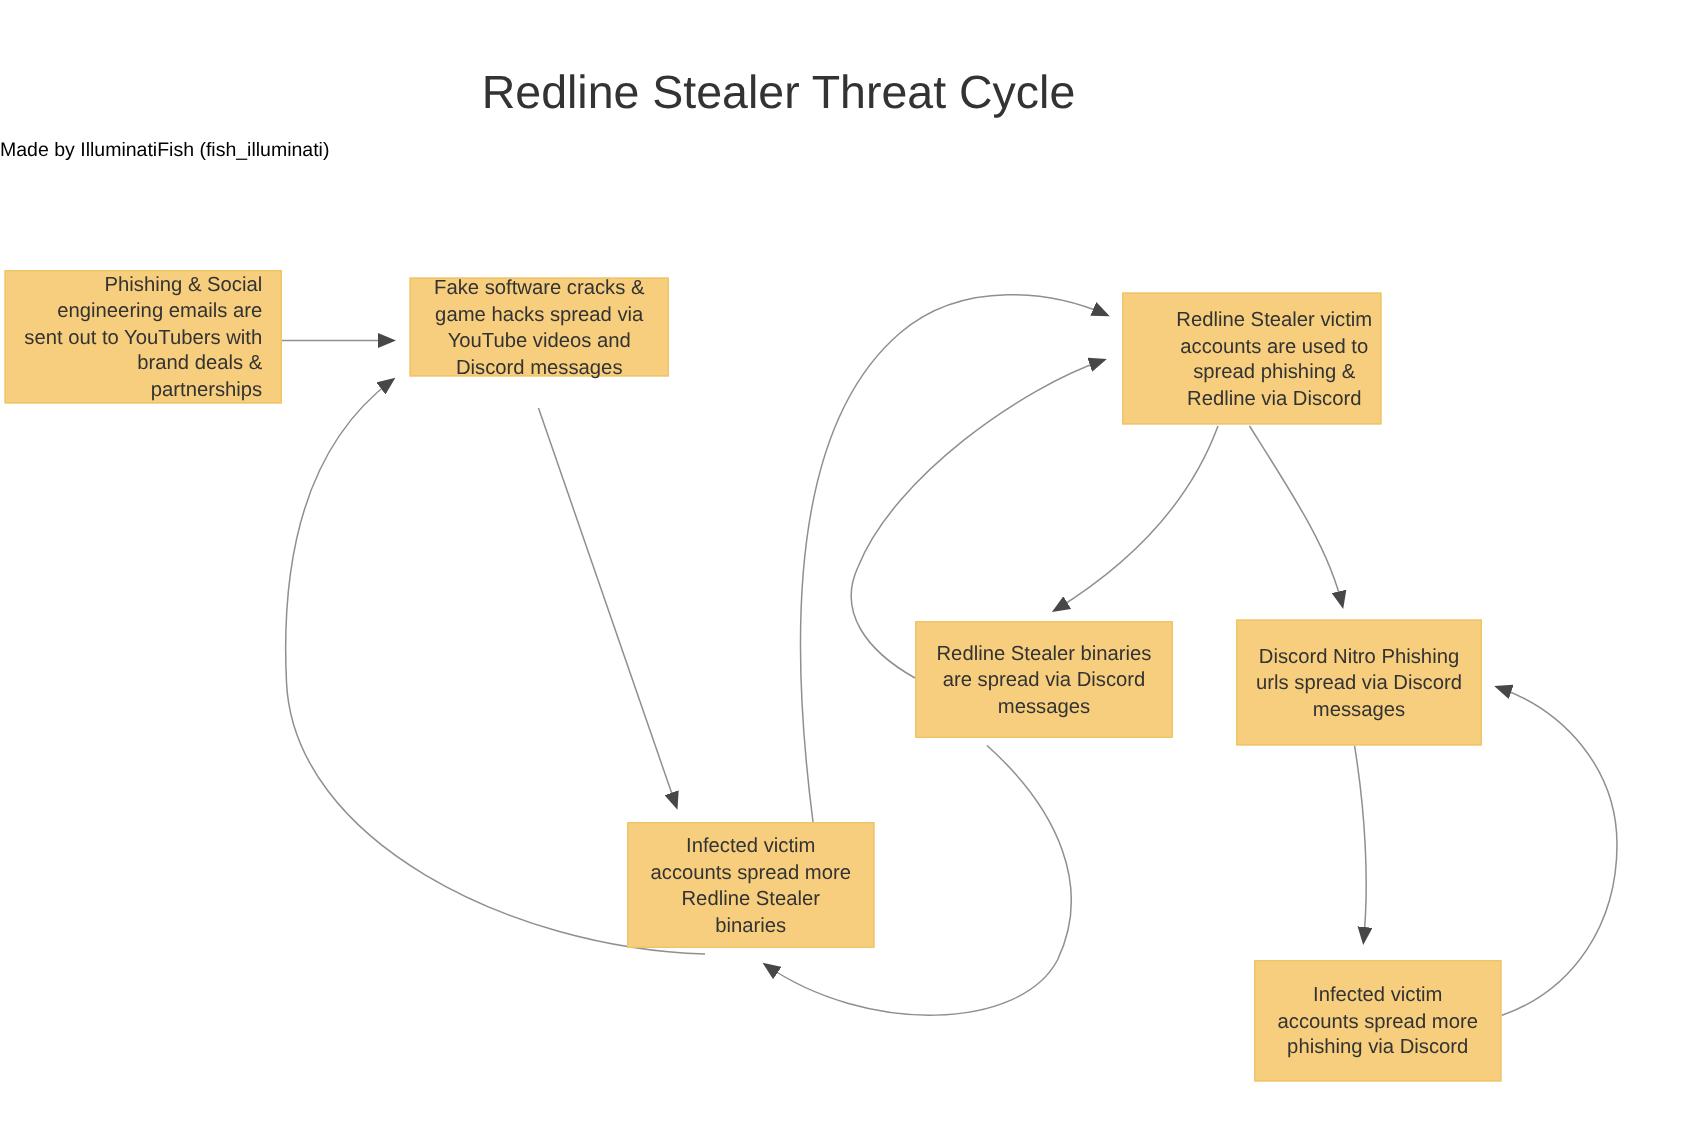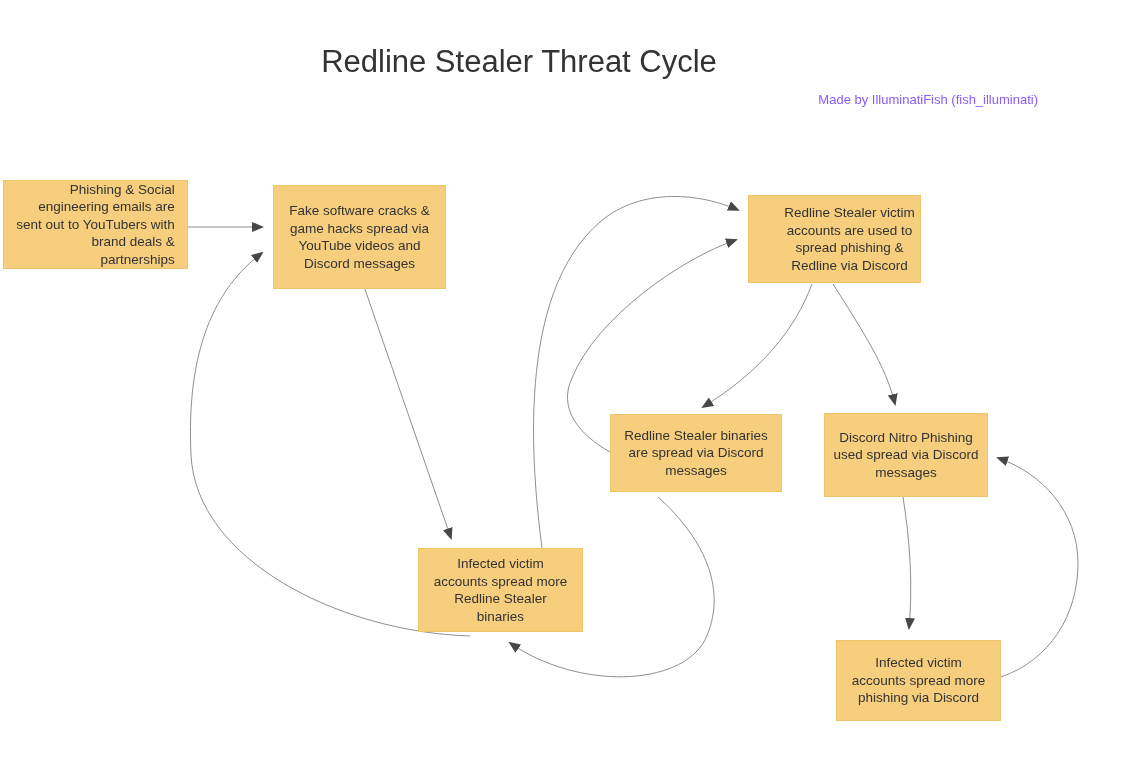--- a/index.html
+++ b/index.html
@@ -24,23 +24,23 @@
     text-align: center;
     font-size: 31px;
     color: #333333;
     letter-spacing: 0px;
   }
   #subtitle {
     position: absolute;
     left: 0;
     top: 92px;
     width: 1038px;
-    text-align: right;
+    text-align: left;
     font-size: 13px;
-    color: #8b5cf6;
+    color: #000000;
   }
   #edges {
     position: absolute;
     left: 0;
     top: 0;
     width: 1124px;
     height: 758px;
   }
   #edges path.link {
     fill: none;
@@ -56,21 +56,21 @@
     align-items: center;
     justify-content: center;
     text-align: center;
     white-space: pre-line;
     font-size: 13.5px;
     line-height: 17.5px;
     color: #333333;
     padding: 0 2px;
   }
   .n1 { left: 3px;   top: 180px; width: 185px; height: 89px; text-align: right; }
-  .n2 { left: 273px; top: 185px; width: 173px; height: 104px; }
+  .n2 { left: 273px; top: 185px; width: 173px; height: 66px; }
   .n3 { left: 748px; top: 195px; width: 173px; height: 88px; padding-left: 32px; }
   .n4 { left: 610px; top: 414px; width: 172px; height: 78px; text-align: center; }
   .n5 { left: 824px; top: 413px; width: 164px; height: 84px; }
   .n6 { left: 418px; top: 548px; width: 165px; height: 84px; }
   .n7 { left: 836px; top: 640px; width: 165px; height: 81px; }
 </style>
 </head>
 <body>
 
 <div id="canvas">
@@ -106,21 +106,21 @@
 YouTube videos and
 Discord messages</div>
   <div class="node n3">Redline Stealer victim
 accounts are used to
 spread phishing &amp;
 Redline via Discord</div>
   <div class="node n4">Redline Stealer binaries
 are spread via Discord
 messages</div>
   <div class="node n5">Discord Nitro Phishing
-used spread via Discord
+urls spread via Discord
 messages</div>
   <div class="node n6">Infected victim
 accounts spread more
 Redline Stealer
 binaries</div>
   <div class="node n7">Infected victim
 accounts spread more
 phishing via Discord</div>
 
 </div>

